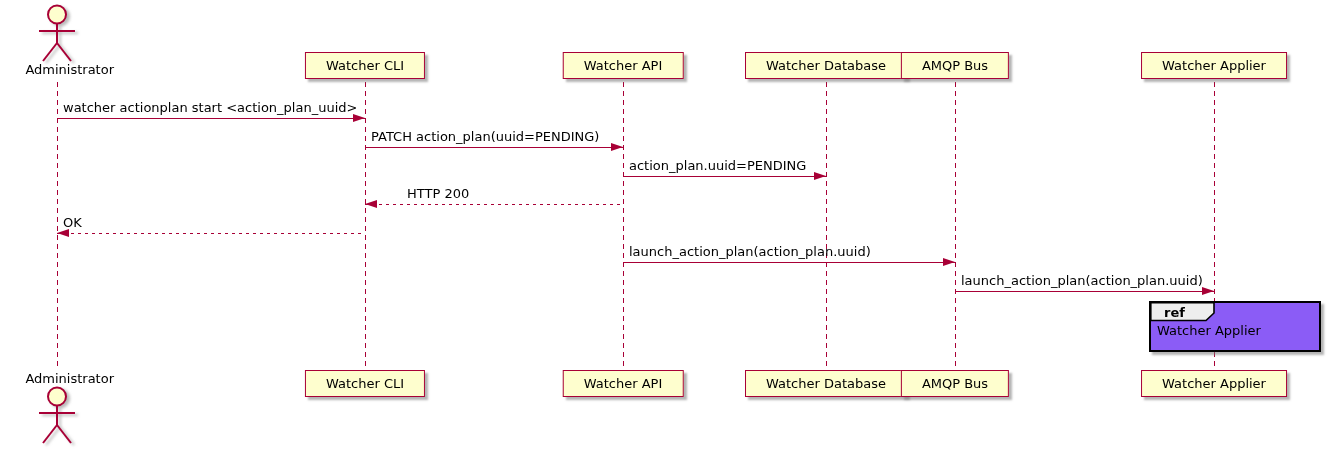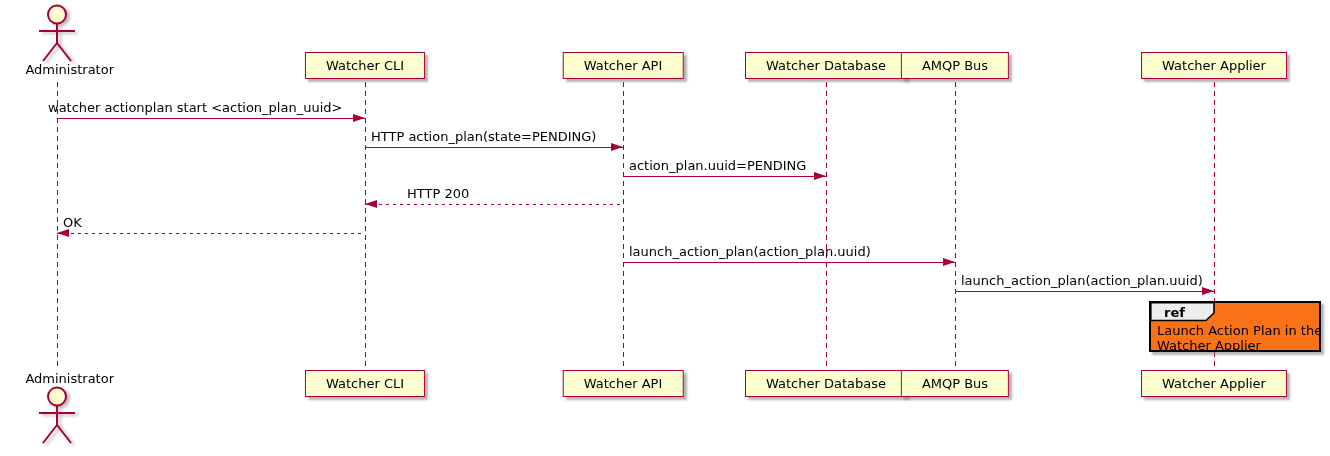--- a/index.html
+++ b/index.html
@@ -36,21 +36,21 @@
   .arrow.right{border-left:12px solid var(--line);}
   .arrow.left{border-right:12px solid var(--line);}
   
   .actor{position:absolute;text-align:right;}
   .actor svg{display:block;margin:0 auto;filter:drop-shadow(3px 2px 1.5px rgba(130,130,130,0.55));}
   .actor svg circle{fill:var(--participant_fill);stroke:var(--line);stroke-width:2;}
   .actor svg line{stroke:var(--line);stroke-width:2;}
   .actor-label{white-space:nowrap;line-height:15px;color:var(--text);}
   
   #refbox{
-    position:absolute;background:#f97316;border:2px solid var(--ref_border);
+    position:absolute;background:#8b5cf6;border:2px solid var(--ref_border);
     box-shadow:3px 3px 2px rgba(120,120,120,0.55);overflow:hidden;
   }
   #refbox .ref-tag{display:block;position:absolute;top:-1px;left:-1px;}
   #refbox .ref-tag path{fill:var(--ref_header_fill);stroke:var(--ref_border);stroke-width:1.6;}
   #refbox .ref-tag text{font-family:"DejaVu Sans","Liberation Sans",sans-serif;font-size:13px;font-weight:bold;fill:var(--text);}
   .ref-line{margin-left:6px;font-size:13px;line-height:15px;white-space:nowrap;color:var(--text);}
   .ref-line:first-of-type{margin-top:20px;}
 </style>
 </head>
 <body>
@@ -61,24 +61,24 @@
       <div class="lifeline" style="left: 56.5px; top: 82px; height: 288px;"></div>
       <div class="lifeline" style="left: 364.5px; top: 82px; height: 288px;"></div>
       <div class="lifeline" style="left: 622.5px; top: 82px; height: 288px;"></div>
       <div class="lifeline" style="left: 825.5px; top: 82px; height: 288px;"></div>
       <div class="lifeline" style="left: 954.5px; top: 82px; height: 288px;"></div>
       <div class="lifeline" style="left: 1213.5px; top: 82px; height: 288px;"></div>
     </div>
   <div id="messages">
       <div class="msg-line" style="left: 57px; top: 118px; width: 308px;"></div>
       <div class="arrow right" style="top: 114px; left: 353px;"></div>
-      <div class="msg-label" style="top: 100px; left: 48px;">watcher actionplan start &lt;action_plan_uuid&gt;</div>
+      <div class="msg-label" style="top: 100px; left: 63px;">watcher actionplan start &lt;action_plan_uuid&gt;</div>
       <div class="msg-line" style="left: 365px; top: 147px; width: 258px;"></div>
       <div class="arrow right" style="top: 143px; left: 611px;"></div>
-      <div class="msg-label" style="top: 129px; left: 371px;">HTTP action_plan(state=PENDING)</div>
+      <div class="msg-label" style="top: 129px; left: 371px;">PATCH action_plan(uuid=PENDING)</div>
       <div class="msg-line" style="left: 623px; top: 176px; width: 203px;"></div>
       <div class="arrow right" style="top: 172px; left: 814px;"></div>
       <div class="msg-label" style="top: 158px; left: 629px;">action_plan.uuid=PENDING</div>
       <div class="msg-line dashed" style="left: 365px; top: 204px; width: 258px;"></div>
       <div class="arrow left" style="top: 200px; left: 365px;"></div>
       <div class="msg-label" style="top: 186px; left: 383px; margin-left: 24px;">HTTP 200</div>
       <div class="msg-line dashed" style="left: 57px; top: 233px; width: 308px;"></div>
       <div class="arrow left" style="top: 229px; left: 57px;"></div>
       <div class="msg-label" style="top: 215px; left: 63px;">OK</div>
       <div class="msg-line" style="left: 623px; top: 262px; width: 332px;"></div>
@@ -121,17 +121,16 @@
       <line x1="22" y1="39" x2="8" y2="57"></line>
       <line x1="22" y1="39" x2="36" y2="57"></line>
     </svg>
   </div>
 
   <div id="refbox" style="left: 1149px; top: 301px; width: 168px; height: 47px;">
     <svg class="ref-tag" width="66" height="20">
       <path d="M0.8,0.8 H64 V11 L56,18.5 H0.8 Z"></path>
       <text x="14" y="14.5">ref</text>
     </svg>
-    <div class="ref-line">Launch Action Plan in the</div>
     <div class="ref-line">Watcher Applier</div>
   </div>
 
 </div>
 
 </body></html>

